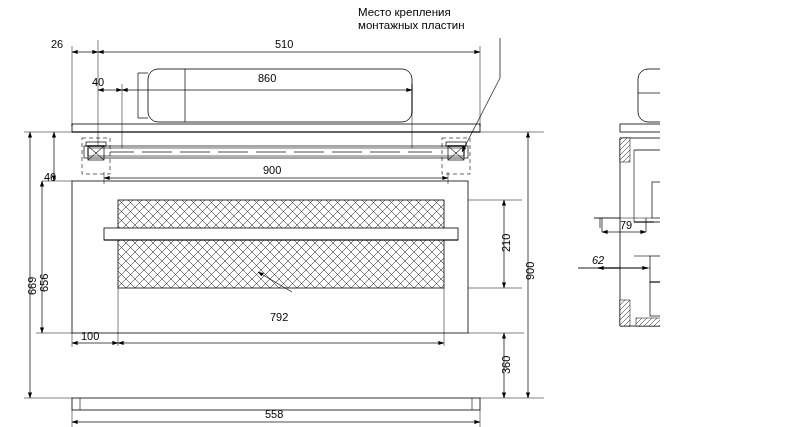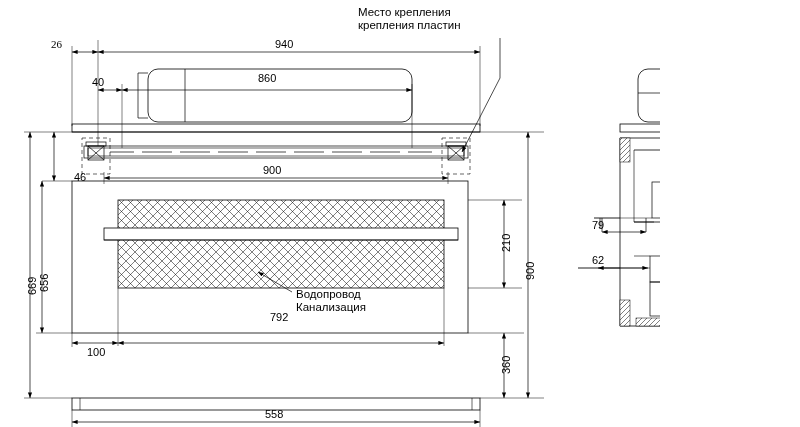--- a/index.html
+++ b/index.html
@@ -198,39 +198,35 @@
         <path d="M462,152 L500,78 L500,38" marker-start="url(#arrStart)"></path>
 
         <path d="M292,292 L258,272" marker-end="url(#arrEnd)"></path>
       </g>
 
     </g>
   </svg>
 
   <div class="note" style="left:358px; top:6px;">
     <span>Место крепления</span><br>
-    <span>крепления пластин</span>
+    <span>монтажных пластин</span>
   </div>
 
-  <div class="note" style="left:296px; top:288px;">
-    <span>Водопровод</span><br>
-    <span>Канализация</span>
-  </div>
-
-  <div class="lbl" style="left:51px; top:38px;font-family:Liberation Serif, serif;">26</div>
-  <div class="lbl" style="left:275px; top:38px;">940</div>
+
+  <div class="lbl" style="left:51px; top:38px;">26</div>
+  <div class="lbl" style="left:275px; top:38px;">510</div>
   <div class="lbl" style="left:92px; top:76px;">40</div>
   <div class="lbl" style="left:258px; top:72px;">860</div>
   <div class="lbl" style="left:263px; top:164px;">900</div>
-  <div class="lbl" style="left:74px; top:171px;">46</div>
+  <div class="lbl" style="left:44px; top:171px;">46</div>
   <div class="lbl vert" style="left:26px; top:295px;">669</div>
   <div class="lbl vert" style="left:38px; top:292px;">656</div>
   <div class="lbl vert" style="left:500px; top:252px;">210</div>
   <div class="lbl vert" style="left:500px; top:374px;">360</div>
   <div class="lbl vert" style="left:524px; top:280px;">900</div>
-  <div class="lbl" style="left:87px; top:330px;margin-top:16px;">100</div>
+  <div class="lbl" style="left:81px; top:330px;">100</div>
   <div class="lbl" style="left:270px; top:311px;">792</div>
   <div class="lbl" style="left:265px; top:408px;">558</div>
 
-  <div class="lbl" style="left:592px; top:219px;">79</div>
-  <div class="lbl" style="left:592px; top:254px;">62</div>
+  <div class="lbl" style="left:620px; top:219px;">79</div>
+  <div class="lbl" style="left:592px; top:254px;font-style:italic;">62</div>
 
 </div>
 
 </body></html>

